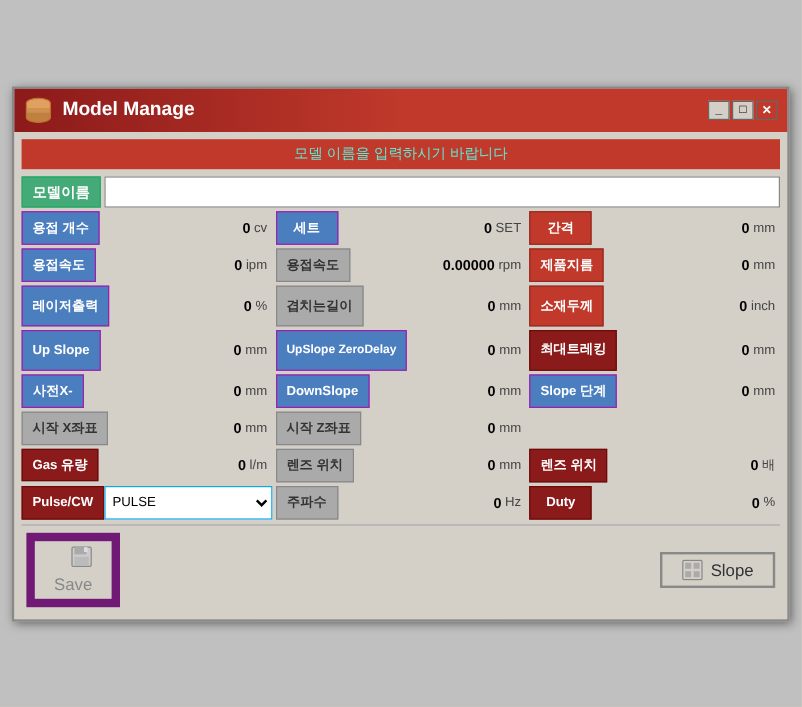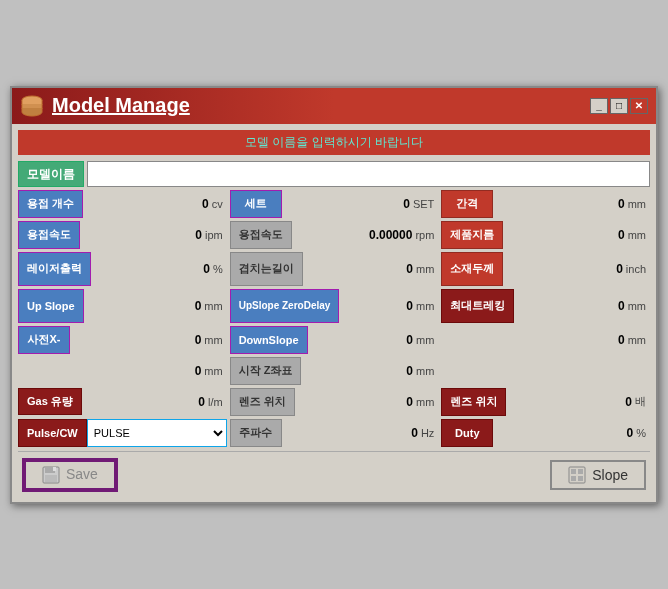--- a/index.html
+++ b/index.html
@@ -27,24 +27,23 @@
       position: relative;
     }
     .title-bar-icon {
       width: 24px;
       height: 24px;
       margin-right: 8px;
       flex-shrink: 0;
     }
     .title-bar-text {
       color: white;
-      font-size: 20px;
+      font-size: 16px;
       font-weight: bold;
       flex: 1;
-      text-decoration: underline;
     }
     .title-bar-controls {
       display: flex;
       gap: 2px;
     }
     .title-btn {
       width: 18px;
       height: 16px;
       border: 1px solid #666;
       cursor: pointer;
@@ -91,28 +90,29 @@
     .bottom-row {
       display: flex;
       justify-content: space-between;
       align-items: center;
       padding: 6px 4px 4px 4px;
       border-top: 1px solid #aaa;
       margin-top: 4px;
     }
     .save-btn {
       display: flex;
-      align-items: flex-start;
+      align-items: flex-end;
       gap: 6px;
       background: #d4d0c8;
-      border: 4px solid #701a75;
+      border: 7px solid #701a75;
       padding: 4px 16px;
       font-size: 14px;
       cursor: pointer;
       color: #888;
+      flex-direction: column;
     }
     .close-btn {
       display: flex;
       align-items: center;
       gap: 6px;
       background: #d4d0c8;
       border: 2px solid #888;
       padding: 4px 16px;
       font-size: 14px;
       cursor: pointer;
@@ -294,29 +294,31 @@
           </div>
       </div>
       <div class="col3">
         <button class="btn-label field-btn" style="height:28px; font-size:11px;">DownSlope</button>
         <div class="field-val">
             <span class="num">0</span>
             <span class="unit">mm</span>
           </div>
       </div>
       <div class="col3">
-        <div class="field-val">
-            <span class="num">0</span>
-            <span class="unit">mm</span>
-          </div>
-      </div>
-    </div>
-
-    <div class="row">
-      <div class="col3">
+        <button class="btn-label field-btn" style="height:28px; font-size:11px;">Slope 단계</button>
+        <div class="field-val">
+            <span class="num">0</span>
+            <span class="unit">mm</span>
+          </div>
+      </div>
+    </div>
+
+    <div class="row">
+      <div class="col3">
+        <button class="btn-label field-btn" style="height:28px; font-size:11px; background:#aaa; border-color:#888; color:#333;">시작 X좌표</button>
         <div class="field-val">
             <span class="num">0</span>
             <span class="unit">mm</span>
           </div>
       </div>
       <div class="col3">
         <button class="btn-label field-btn" style="height:28px; font-size:11px; background:#aaa; border-color:#888; color:#333;">시작 Z좌표</button>
         <div class="field-val">
             <span class="num">0</span>
             <span class="unit">mm</span>

